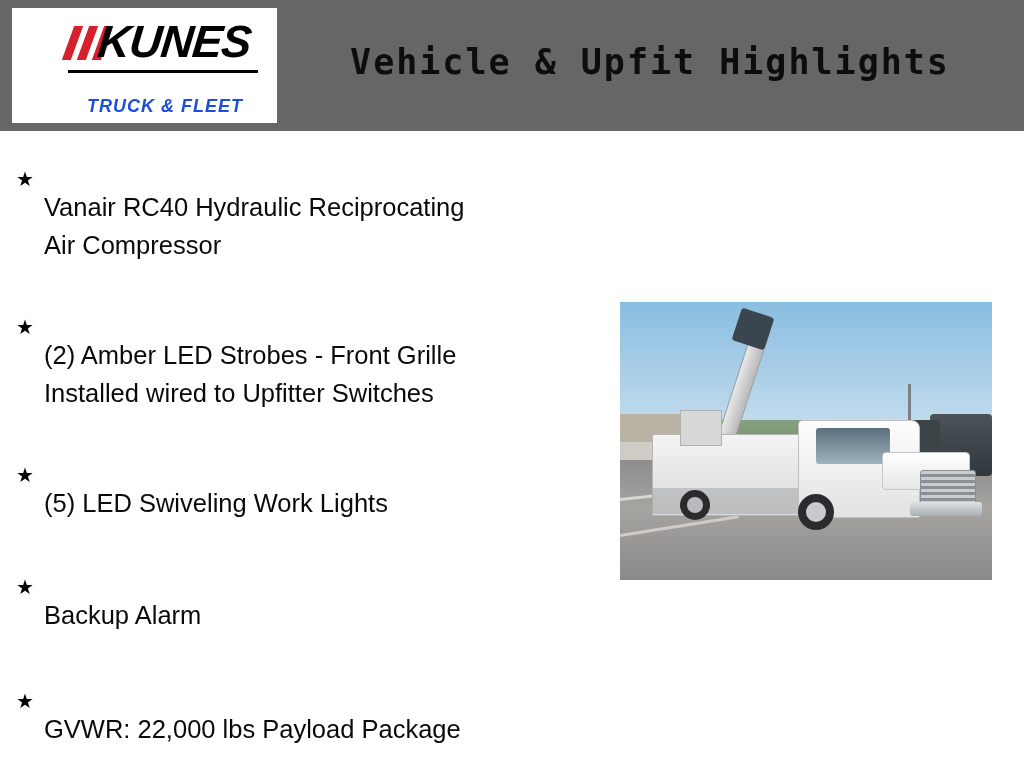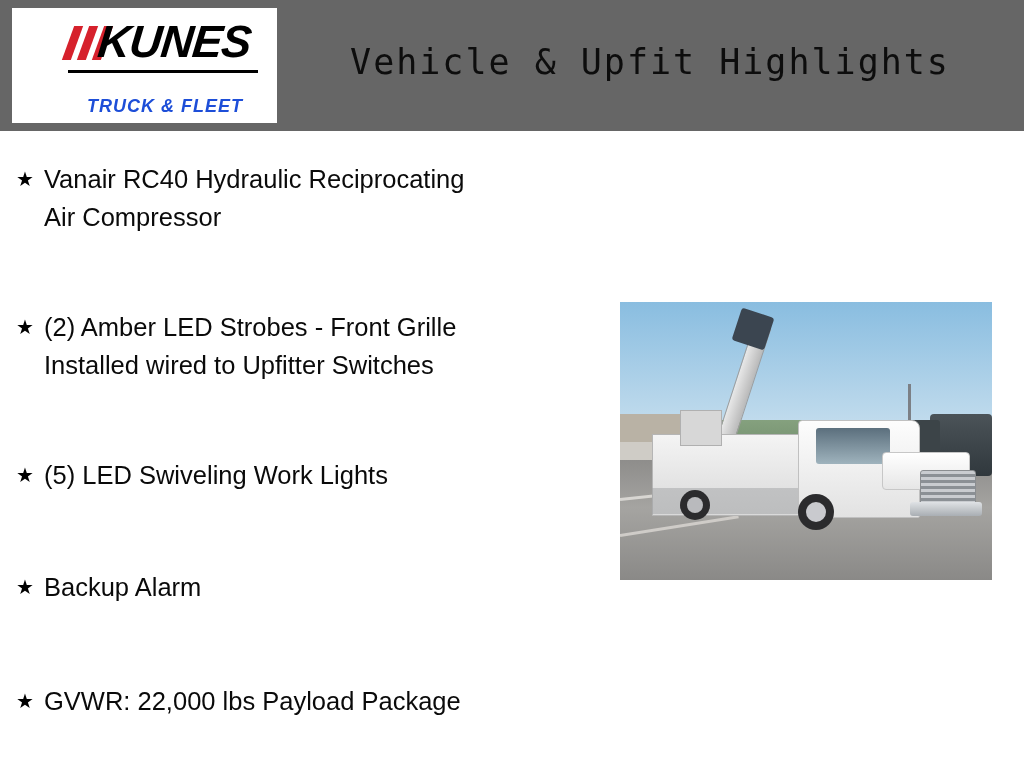--- a/index.html
+++ b/index.html
@@ -109,21 +109,21 @@
     color: #1d4ed8;
     font-style: italic;
   }
   .header-title {
     position: absolute;
     left: 300px;
     top: 42px;
     width: 700px;
     text-align: center;
     font-family: "DejaVu Sans Mono", monospace;
-    font-weight: normal;
+    font-weight: bold;
     font-size: 35px;
     letter-spacing: 2px;
     color: #0d0d0d;
     white-space: nowrap;
   }
 
   
   .bullets {
     position: absolute;
     left: 14px;
@@ -144,20 +144,21 @@
     color: #000000;
     text-align: left;
     padding-left: 2px;
     box-sizing: border-box;
   }
   .bullet .txt {
     font-size: 25.5px;
     line-height: 38px;
     color: #0a0a0a;
     white-space: pre-line;
+    margin-top: 28px;
   }
   .b0 { top: 0px; }
   .b1 { top: 148px; }
   .b2 { top: 296px; }
   .b3 { top: 408px; }
   .b4 { top: 522px; }
 
   
   .photo {
     position: absolute;

